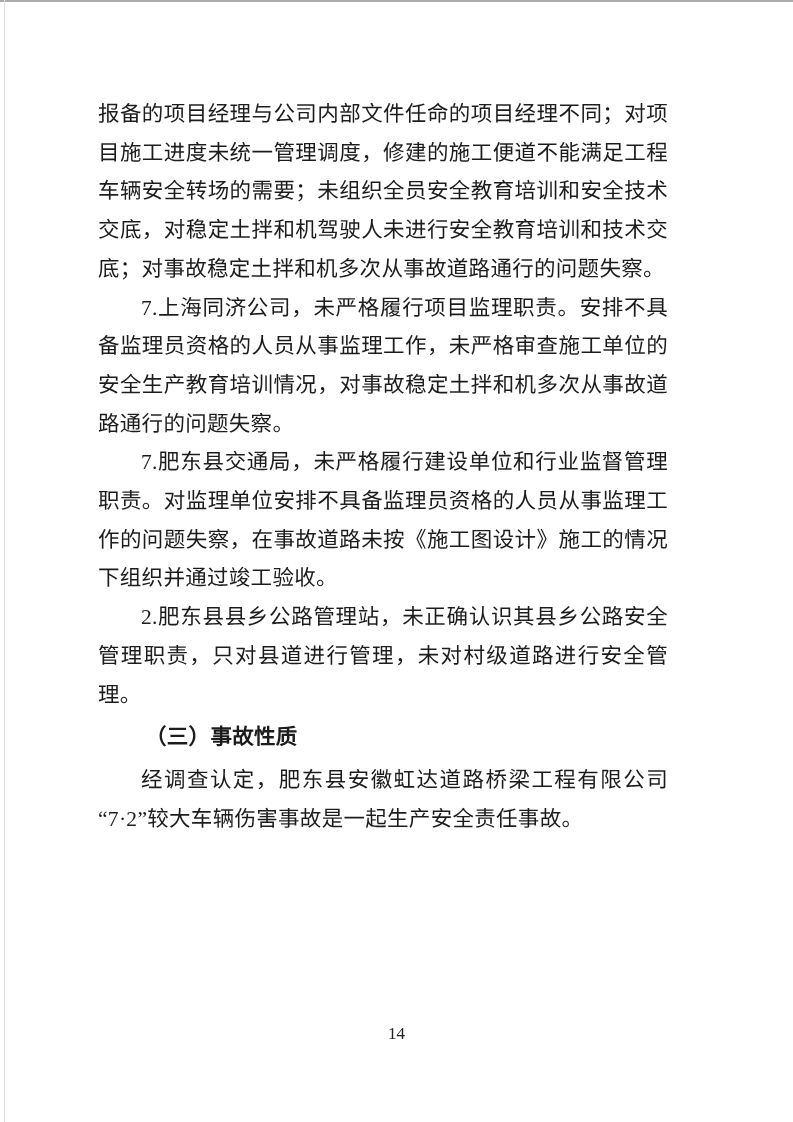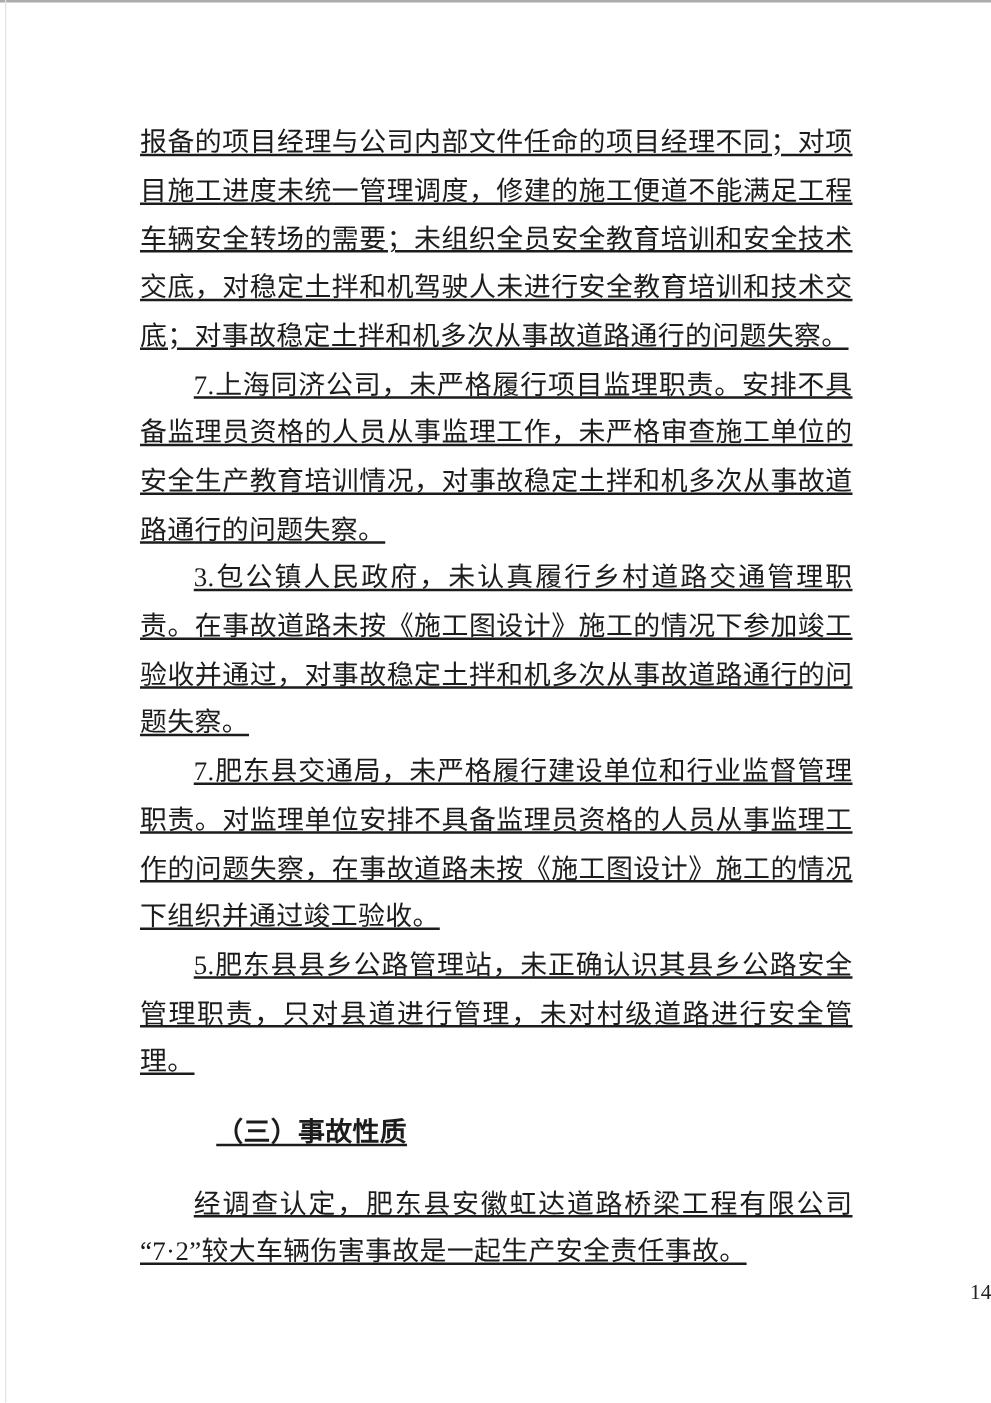--- a/index.html
+++ b/index.html
@@ -24,71 +24,69 @@
   }
   .edge-left {
     position: absolute;
     top: 0; left: 4px;
     width: 1px; height: 1122px;
     background: #e2e2e2;
   }
   .text-block {
     position: absolute;
     top: 95px;
-    left: 112px;
+    left: 98px;
     width: 570px;
-    text-decoration: underline;
   }
   .para {
     margin: 0;
     font-size: 21.5px;
     line-height: 38.7px;
     text-align: justify;
     text-justify: inter-character;
     text-indent: 2em;
     letter-spacing: 0.3px;
   }
   .para.no-indent {
     text-indent: 0;
   }
   .heading {
-    margin: 18px;
+    margin: 4px;
     font-size: 21.5px;
     line-height: 38.7px;
     font-weight: 700;
     text-indent: 2em;
     letter-spacing: 0.3px;
   }
   .page-number {
     position: absolute;
     top: 1024px;
     left: 0;
     width: 793px;
-    text-align: right;
+    text-align: center;
     font-size: 17px;
     line-height: 20px;
     color: #222222;
   }
 </style>
 </head>
 <body>
 
 <div class="edge-top"></div>
 <div class="edge-left"></div>
 
 <div class="text-block">
   <p class="para no-indent">报备的项目经理与公司内部文件任命的项目经理不同；对项目施工进度未统一管理调度，修建的施工便道不能满足工程车辆安全转场的需要；未组织全员安全教育培训和安全技术交底，对稳定土拌和机驾驶人未进行安全教育培训和技术交底；对事故稳定土拌和机多次从事故道路通行的问题失察。</p>
 
   <p class="para">7.上海同济公司，未严格履行项目监理职责。安排不具备监理员资格的人员从事监理工作，未严格审查施工单位的安全生产教育培训情况，对事故稳定土拌和机多次从事故道路通行的问题失察。</p>
 
-  <p class="para">3.包公镇人民政府，未认真履行乡村道路交通管理职责。在事故道路未按《施工图设计》施工的情况下参加竣工验收并通过，对事故稳定土拌和机多次从事故道路通行的问题失察。</p>
 
   <p class="para">7.肥东县交通局，未严格履行建设单位和行业监督管理职责。对监理单位安排不具备监理员资格的人员从事监理工作的问题失察，在事故道路未按《施工图设计》施工的情况下组织并通过竣工验收。</p>
 
 
-  <p class="para">5.肥东县县乡公路管理站，未正确认识其县乡公路安全管理职责，只对县道进行管理，未对村级道路进行安全管理。</p>
+  <p class="para">2.肥东县县乡公路管理站，未正确认识其县乡公路安全管理职责，只对县道进行管理，未对村级道路进行安全管理。</p>
 
   <p class="heading">（三）事故性质</p>
 
   <p class="para">经调查认定，肥东县安徽虹达道路桥梁工程有限公司“7·2”较大车辆伤害事故是一起生产安全责任事故。</p>
 </div>
 
 <div class="page-number">14</div>
 
 </body></html>

